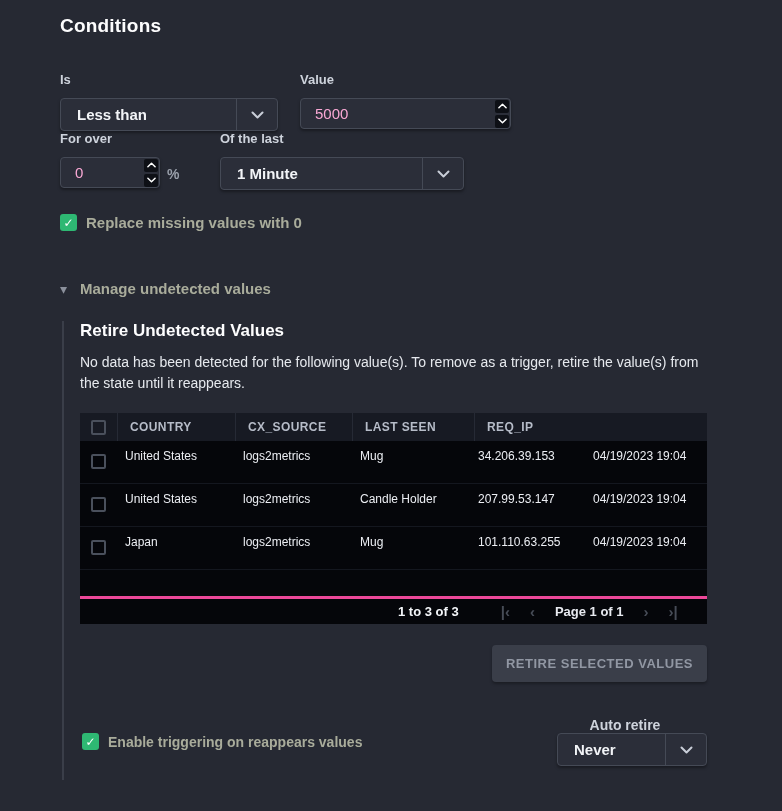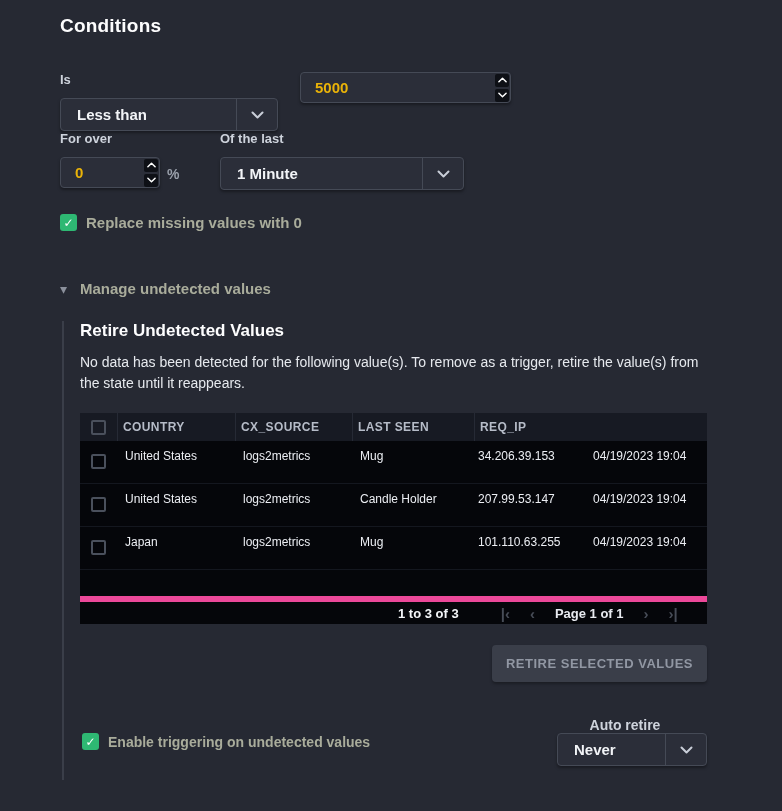--- a/index.html
+++ b/index.html
@@ -31,21 +31,21 @@
     border-left: 1px solid #454a56;
   }
 
   .spinbox {
     height: 31px; background: #2b2e39; border: 1px solid #454a56; border-radius: 4px;
     display: flex; align-items: stretch; overflow: hidden;
     box-shadow: 0 2px 3px rgba(0,0,0,.35);
   }
   .spinbox input {
     flex: 1; min-width: 0; background: transparent; border: none; outline: none;
-    color: #eab308; font-size: 15px; font-weight: 700; padding-left: 14px;
+    color: #f9a8d4; font-size: 15px; font-weight: 400; padding-left: 14px;
     font-family: "Liberation Sans", "DejaVu Sans", sans-serif;
   }
   .spin-arrows { width: 15px; display: flex; flex-direction: column; justify-content: center; gap: 2px; padding-right: 1px; }
   .spin-btn {
     height: 13px; background: #0e1016; border-radius: 2px;
     display: flex; align-items: center; justify-content: center; cursor: pointer;
   }
 
   .percent { align-self: flex-end; margin: 0 0 6px 7px; font-size: 14px; font-weight: 700; color: #9aa0ab; }
 
@@ -71,42 +71,42 @@
     width: 649px;
   }
   .retire-heading { margin-top: 24px; font-size: 17px; font-weight: 700; color: #fdfdfe; }
   .retire-desc { margin-top: 11px; width: 627px; font-size: 14px; line-height: 21px; color: #e6e9ee; }
 
   
   .table { margin-top: 19px; width: 627px; }
   .t-head { display: flex; height: 28px; background: #171a23; align-items: center; }
   .t-h {
     font-size: 12px; font-weight: 700; color: #b6bcc8; letter-spacing: .4px;
-    padding-left: 5px; border-left: 1px solid #262a35; height: 100%;
+    padding-left: 12px; border-left: 1px solid #262a35; height: 100%;
     display: flex; align-items: center; overflow: hidden; white-space: nowrap;
   }
   .t-cb-cell { width: 37px; flex: none; display: flex; justify-content: center; align-items: center; }
   .tbl-checkbox {
     width: 15px; height: 15px; border: 2px solid #4a505c; border-radius: 2px;
     background: transparent; display: inline-block; cursor: pointer;
   }
   .col-1 { width: 118px; flex: none; }
   .col-2 { width: 117px; flex: none; }
   .col-3 { width: 118px; flex: none; }
   .col-4 { width: 115px; flex: none; }
   .col-5 { width: 122px; flex: none; }
   .t-body { min-height: 155px; background: #05060a; }
   .t-row { display: flex; height: 43px; border-bottom: 1px solid #14171f; align-items: flex-start; cursor: pointer; }
   .t-row .t-cb-cell { padding-top: 13px; }
   .t-c {
     font-size: 12px; color: #eceef3; padding: 8px 4px 0 8px;
     overflow: hidden; white-space: nowrap;
   }
   .t-foot {
-    height: 28px; background: #05060a; border-top: 6px solid #ec4899;
+    height: 28px; background: #05060a; border-top: 3px solid #ec4899;
     display: flex; align-items: center; font-size: 13px;
   }
   .range-text { margin-left: 318px; font-weight: 700; color: #f4f6f9; }
   .pg-icon { color: #474c57; font-size: 15px; font-weight: 700; cursor: pointer; line-height: 1; }
   .pg-first { margin-left: 42px; }
   .pg-prev  { margin-left: 20px; }
   .page-text { margin-left: 20px; font-weight: 600; color: #e8eaf0; }
   .pg-next  { margin-left: 20px; }
   .pg-last  { margin-left: 20px; }
 
@@ -139,20 +139,21 @@
       <div class="dropdown">
         <span class="dd-value">Less than</span>
         <span class="dd-caret">
           <svg width="13" height="8" viewBox="0 0 13 8">
               <path d="M1.5 1.5 L6.5 6.5 L11.5 1.5" stroke="#c9ced8" stroke-width="2" fill="none" stroke-linecap="round" stroke-linejoin="round"></path>
             </svg>
         </span>
       </div>
     </div>
     <div style="width:211px;margin-left:22px">
+      <label class="field-label">Value</label>
       <div class="spinbox">
         <input type="text" value="5000" style="">
         <span class="spin-arrows">
           <span class="spin-btn">
             <svg width="9" height="6" viewBox="0 0 10 6">
                 <path d="M1 5 L5 1 L9 5" stroke="#ffffff" stroke-width="1.6" fill="none" stroke-linecap="round" stroke-linejoin="round"></path>
               </svg>
           </span>
           <span class="spin-btn">
             <svg width="9" height="6" viewBox="0 0 10 6">
@@ -269,21 +270,21 @@
 
     <div class="btn-row">
       <button class="retire-btn">RETIRE SELECTED VALUES</button>
     </div>
 
     <div class="bottom-row">
       <div class="bottom-left">
         <span class="checkbox">
           <span>✓</span>
         </span>
-        <span class="check-label">Enable triggering on undetected values</span>
+        <span class="check-label">Enable triggering on reappears values</span>
       </div>
       <div class="bottom-right">
         <span class="auto-retire-label">Auto retire</span>
         <div class="dropdown" style="width:150px">
           <span class="dd-value">Never</span>
           <span class="dd-caret">
             <svg width="13" height="8" viewBox="0 0 13 8">
                 <path d="M1.5 1.5 L6.5 6.5 L11.5 1.5" stroke="#c9ced8" stroke-width="2" fill="none" stroke-linecap="round" stroke-linejoin="round"></path>
               </svg>
           </span>

